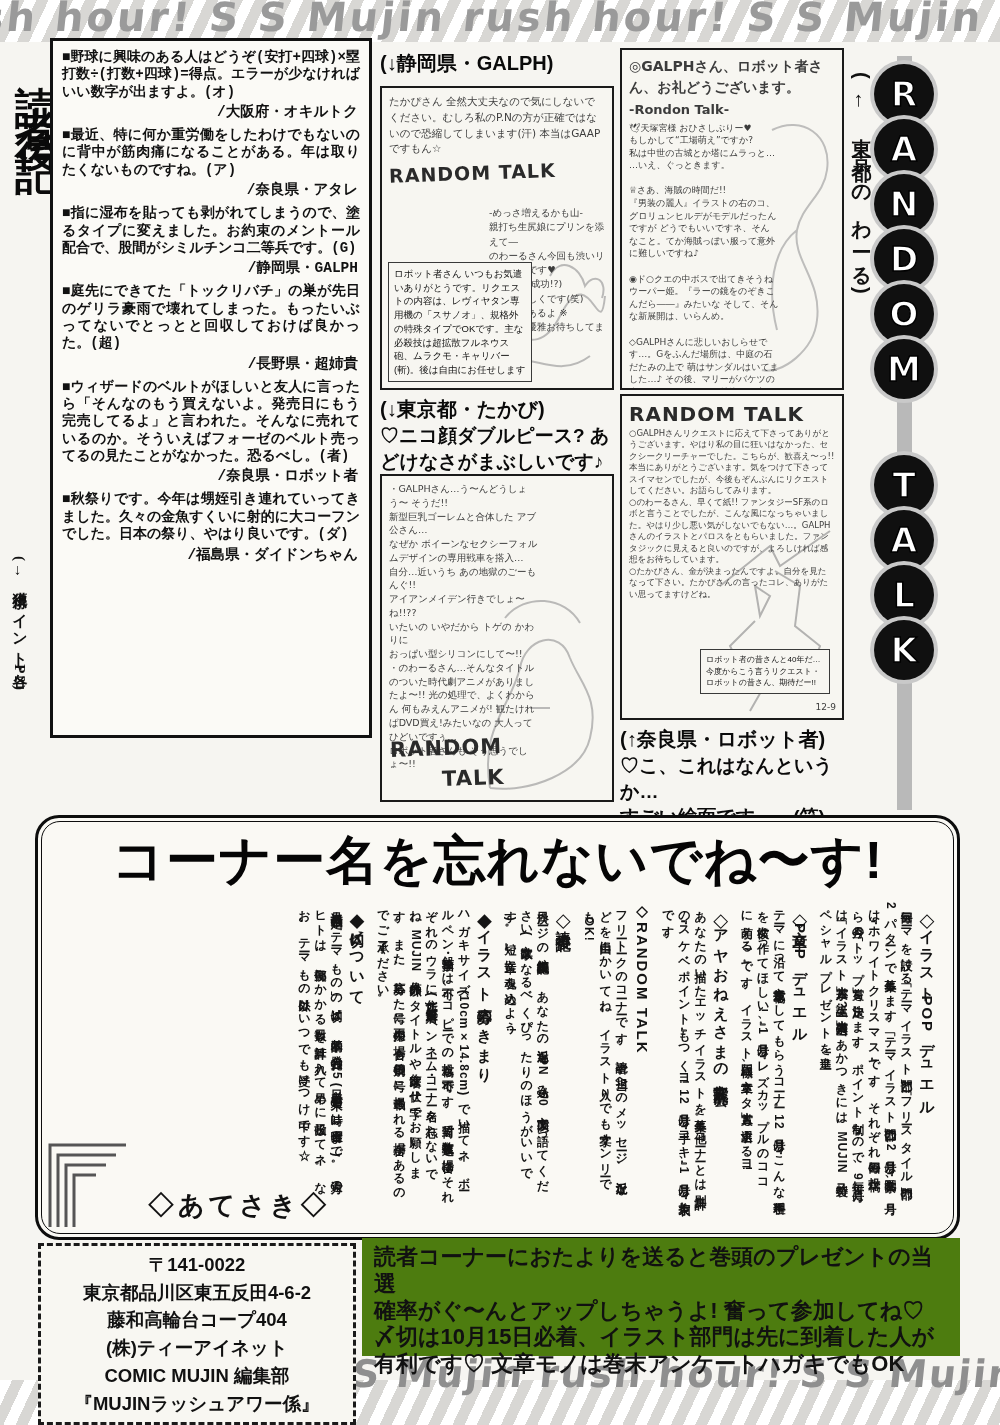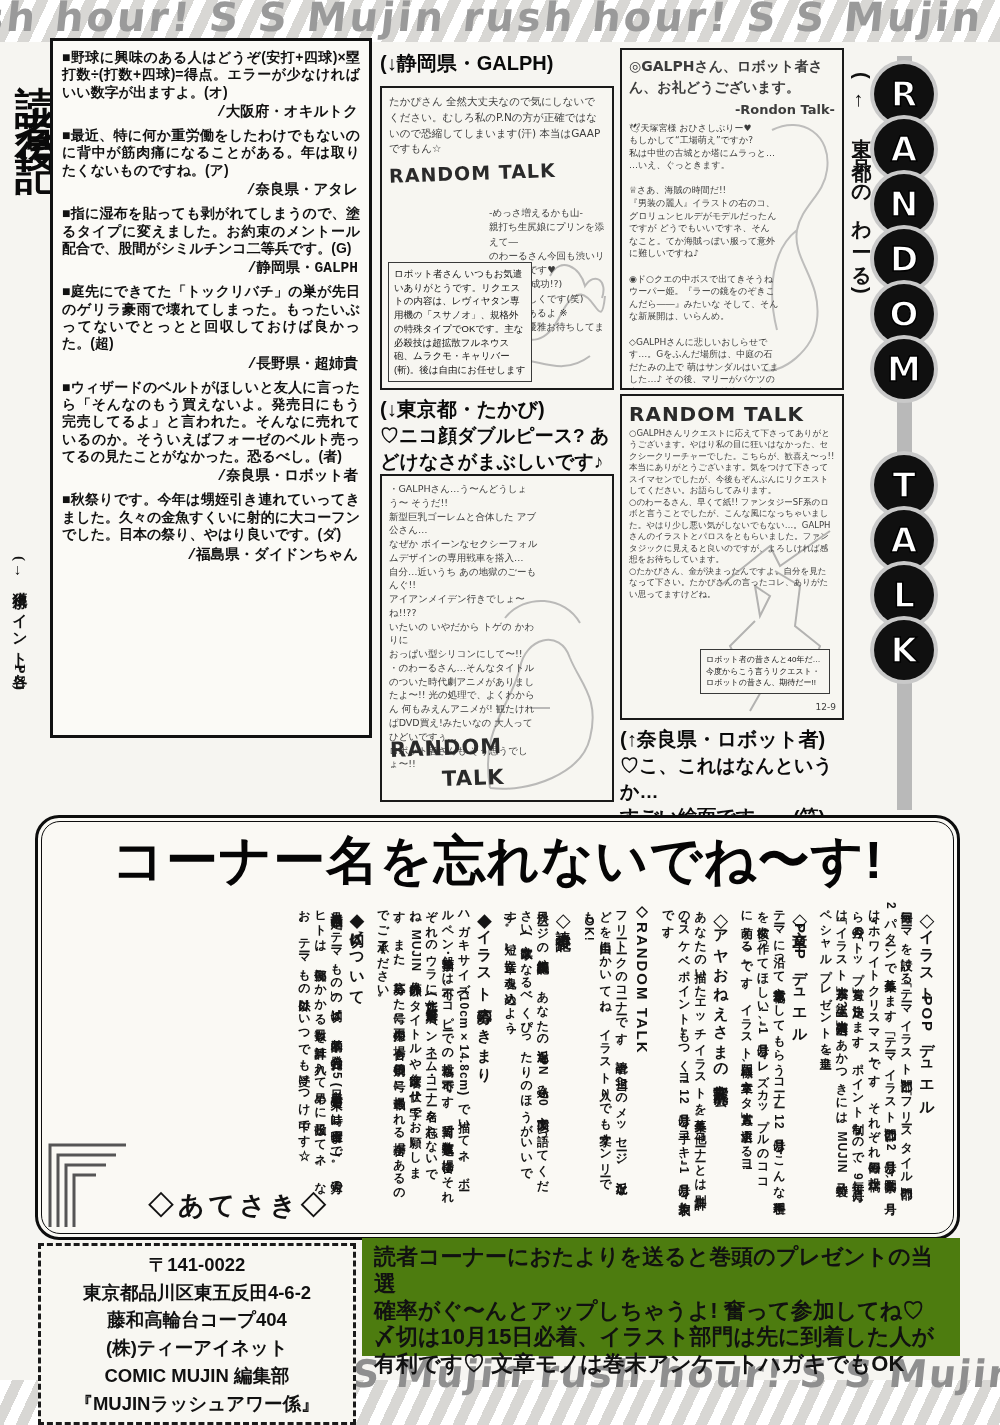--- a/index.html
+++ b/index.html
@@ -12,21 +12,21 @@
   .band-bottom{top:1380px;height:45px;}
   .band-text{position:absolute;white-space:nowrap;font-family:"DejaVu Sans",sans-serif;
         font-weight:900;color:#9a9a9a;transform:skewX(-6deg);}
   .band-text.top{top:-6px;left:-20px;font-size:40px;letter-spacing:3px;}
   .band-text.bottom{top:1352px;left:352px;font-size:38px;letter-spacing:2px;color:#8f8f8f;z-index:3;}
   
   .reader-title{position:absolute;left:8px;top:52px;writing-mode:vertical-rl;
         font-family:"Liberation Serif",serif;font-weight:900;font-size:42px;letter-spacing:22px;color:#0a0a0a;}
   .letters-box{position:absolute;left:50px;top:38px;width:322px;height:700px;border:3px solid #111;
         background:#fbfaf6;padding:8px 9px;box-sizing:border-box;overflow:hidden;}
-  .letter-body{font-family:Liberation Sans, sans-serif;font-weight:700;font-size:14px;line-height:1.24;
+  .letter-body{font-family:Liberation Mono, monospace;font-weight:700;font-size:14px;line-height:1.24;
         text-align:justify;white-space:pre-line;}
   .letter-credit{font-family:Liberation Mono, monospace;font-weight:700;font-size:14.5px;text-align:right;
         margin:1px 2px 6px 0;}
   .side-note{position:absolute;left:10px;top:556px;writing-mode:vertical-rl;
         font-family:"Liberation Serif",serif;font-weight:700;font-size:15px;letter-spacing:2px;}
   
   .panel{position:absolute;border:2.5px solid #1a1a1a;background:#f7f6f1;box-sizing:border-box;
         padding:6px 7px;overflow:hidden;}
   .hand{font-family:"DejaVu Sans",sans-serif;color:#3c3c3c;font-size:10.5px;line-height:1.5;
         white-space:pre-line;position:relative;z-index:2;}
@@ -141,21 +141,21 @@
 ロボット者さんも そう思うでしょ〜!!</div>
     <div class="hand-title" style="position:absolute;left:8px;bottom:40px;font-size:21px;">RANDOM</div>
     <div class="hand-title" style="position:absolute;left:60px;bottom:10px;font-size:21px;">TALK</div>
   </div>
 
   <div class="panel" style="left:620px;top:48px;width:224px;height:342px;">
     <svg class="sketch" style="right:0;top:60px;" width="100" height="270" viewBox="0 0 100 270">
       <path d="M30,20 C60,5 90,25 85,60 C82,85 60,95 55,120 C50,150 80,170 75,210 C72,240 40,265 20,260 M55,120 C30,140 25,180 35,220" fill="none" stroke="#a0a0a0" stroke-width="2"></path>
     </svg>
     <div class="hand" style="font-size:14px;font-weight:700;">◎GALPHさん、ロボット者さん、お礼どうございます。</div>
-    <div class="hand" style="text-align:right;font-size:13px;font-weight:700;margin:2px 0;">-Rondon Talk-</div>
+    <div class="hand" style="text-align:left;font-size:13px;font-weight:700;margin:2px 0;">-Rondon Talk-</div>
     <div class="hand" style="width:150px;font-size:9px;line-height:1.4;">🕊天塚宮様 おひさしぶりー♥
 もしかして“工場萌え”ですか?
 私は中世の古城とか塔にムラっと…
 …いえ、ぐっときます。
 
 ♕さあ、海賊の時間だ!!
 『男装の麗人』イラストの右のコ、グロリュンヒルデがモデルだったんですが どうでもいいですネ、そんなこと。てか海賊っぽい服って意外に難しいですね♪
 
 ◉ド○クエの中ボスで出てきそうねウーパー姫。『ラーの鏡をのぞきこんだら――』みたいな そして、そんな新展開は、いらんめ。
 

